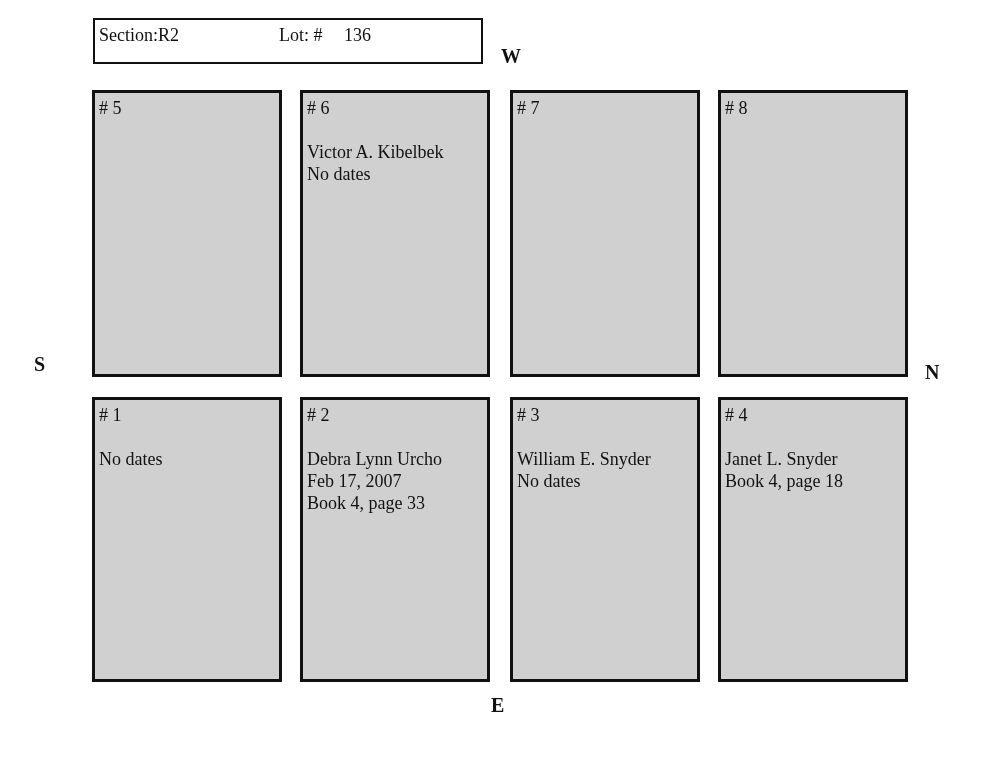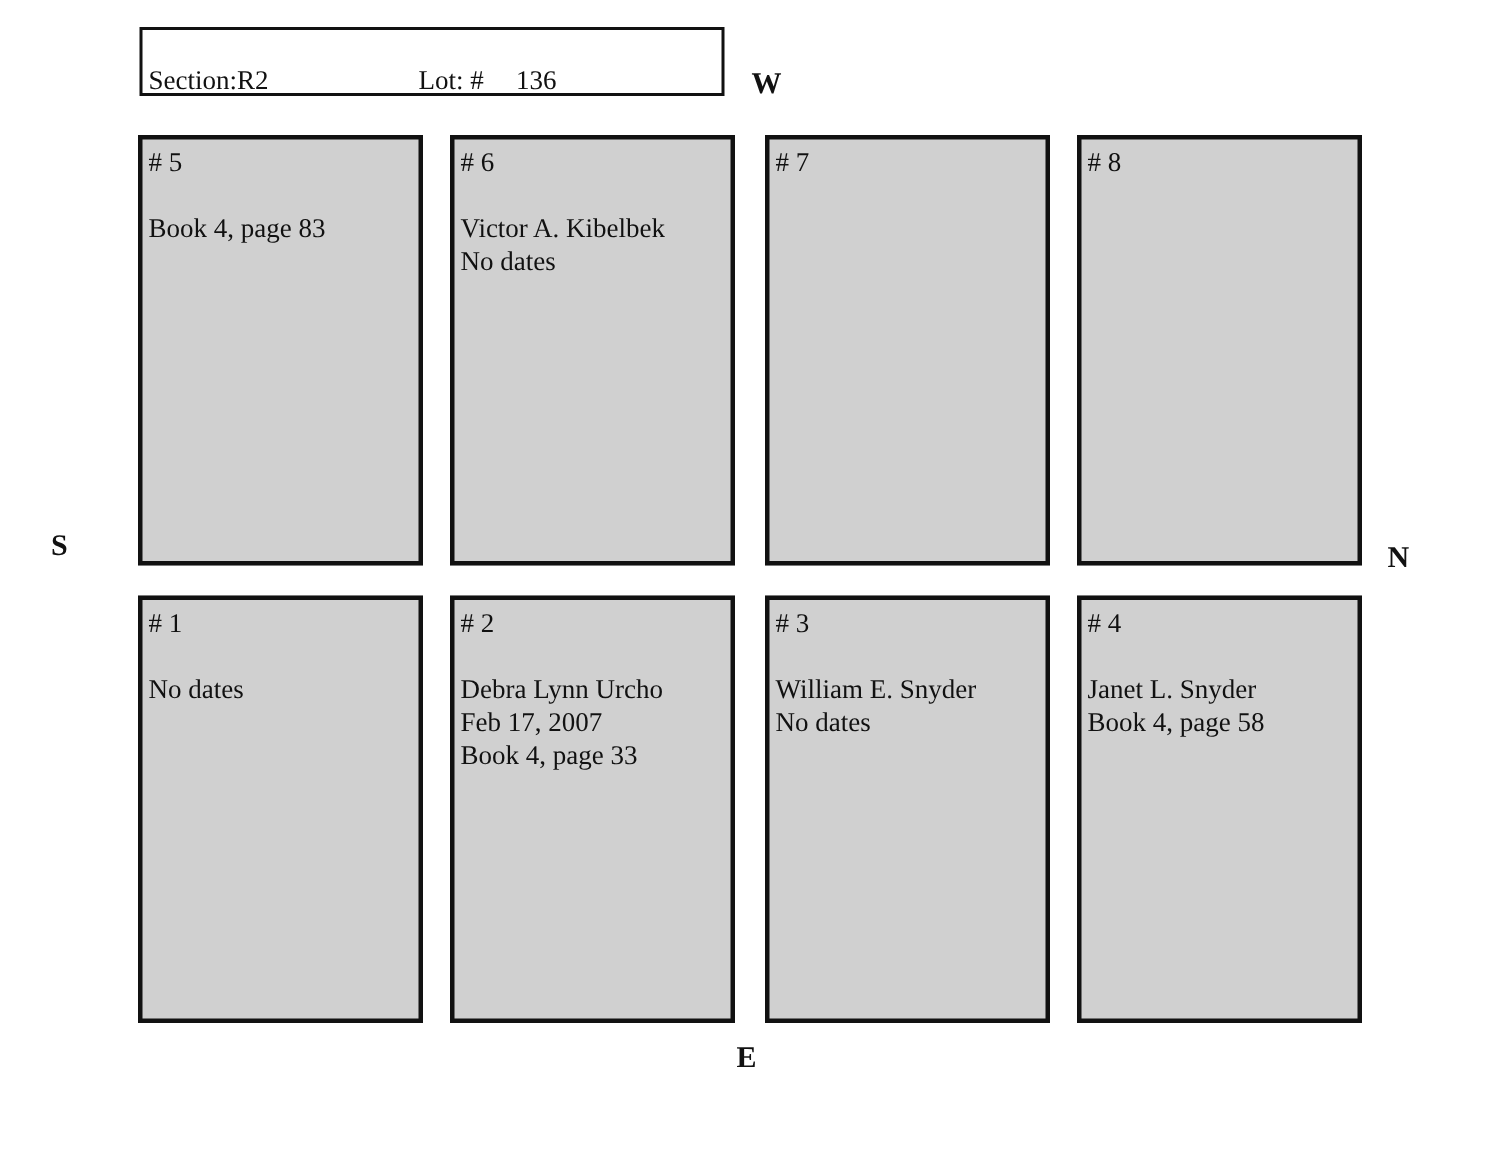--- a/index.html
+++ b/index.html
@@ -18,21 +18,21 @@
     overflow:hidden;
   }
   
   .header-box{
     position:absolute;left:93px;top:18px;
     width:390px;height:46px;
     border:2px solid var(--border);
     background:var(--bg);
     font-size:18px;
   }
-  .header-box span{position:absolute;top:5px;white-space:pre;margin-top:18px;}
+  .header-box span{position:absolute;top:5px;white-space:pre;}
   .hdr-section-label{left:4px;}
   .hdr-section-value{left:63px;}
   .hdr-lot-label{left:184px;}
   .hdr-lot-value{left:249px;}
   
   .compass{
     position:absolute;
     font-weight:bold;
     font-size:20px;
     line-height:22px;
@@ -71,21 +71,20 @@
 </div>
 
 <div class="compass compass-w">W</div>
 <div class="compass compass-s">S</div>
 <div class="compass compass-n">N</div>
 <div class="compass compass-e">E</div>
 
 <div class="row-top">
   <div class="plot col-1">
     <div class="plot-label"># 5</div>
-    <div class="plot-line">Book 4, page 83</div>
   </div>
   <div class="plot col-2">
     <div class="plot-label"># 6</div>
     <div class="plot-line">Victor A. Kibelbek</div>
     <div class="plot-line">No dates</div>
     <div class="plot-line"></div>
   </div>
   <div class="plot col-3">
     <div class="plot-label"># 7</div>
     <div class="plot-line"></div>
@@ -114,15 +113,15 @@
   </div>
   <div class="plot col-3">
     <div class="plot-label"># 3</div>
     <div class="plot-line">William E. Snyder</div>
     <div class="plot-line">No dates</div>
     <div class="plot-line"></div>
   </div>
   <div class="plot col-4">
     <div class="plot-label"># 4</div>
     <div class="plot-line">Janet L. Snyder</div>
-    <div class="plot-line">Book 4, page 58</div>
+    <div class="plot-line">Book 4, page 18</div>
   </div>
 </div>
 
 </body></html>

